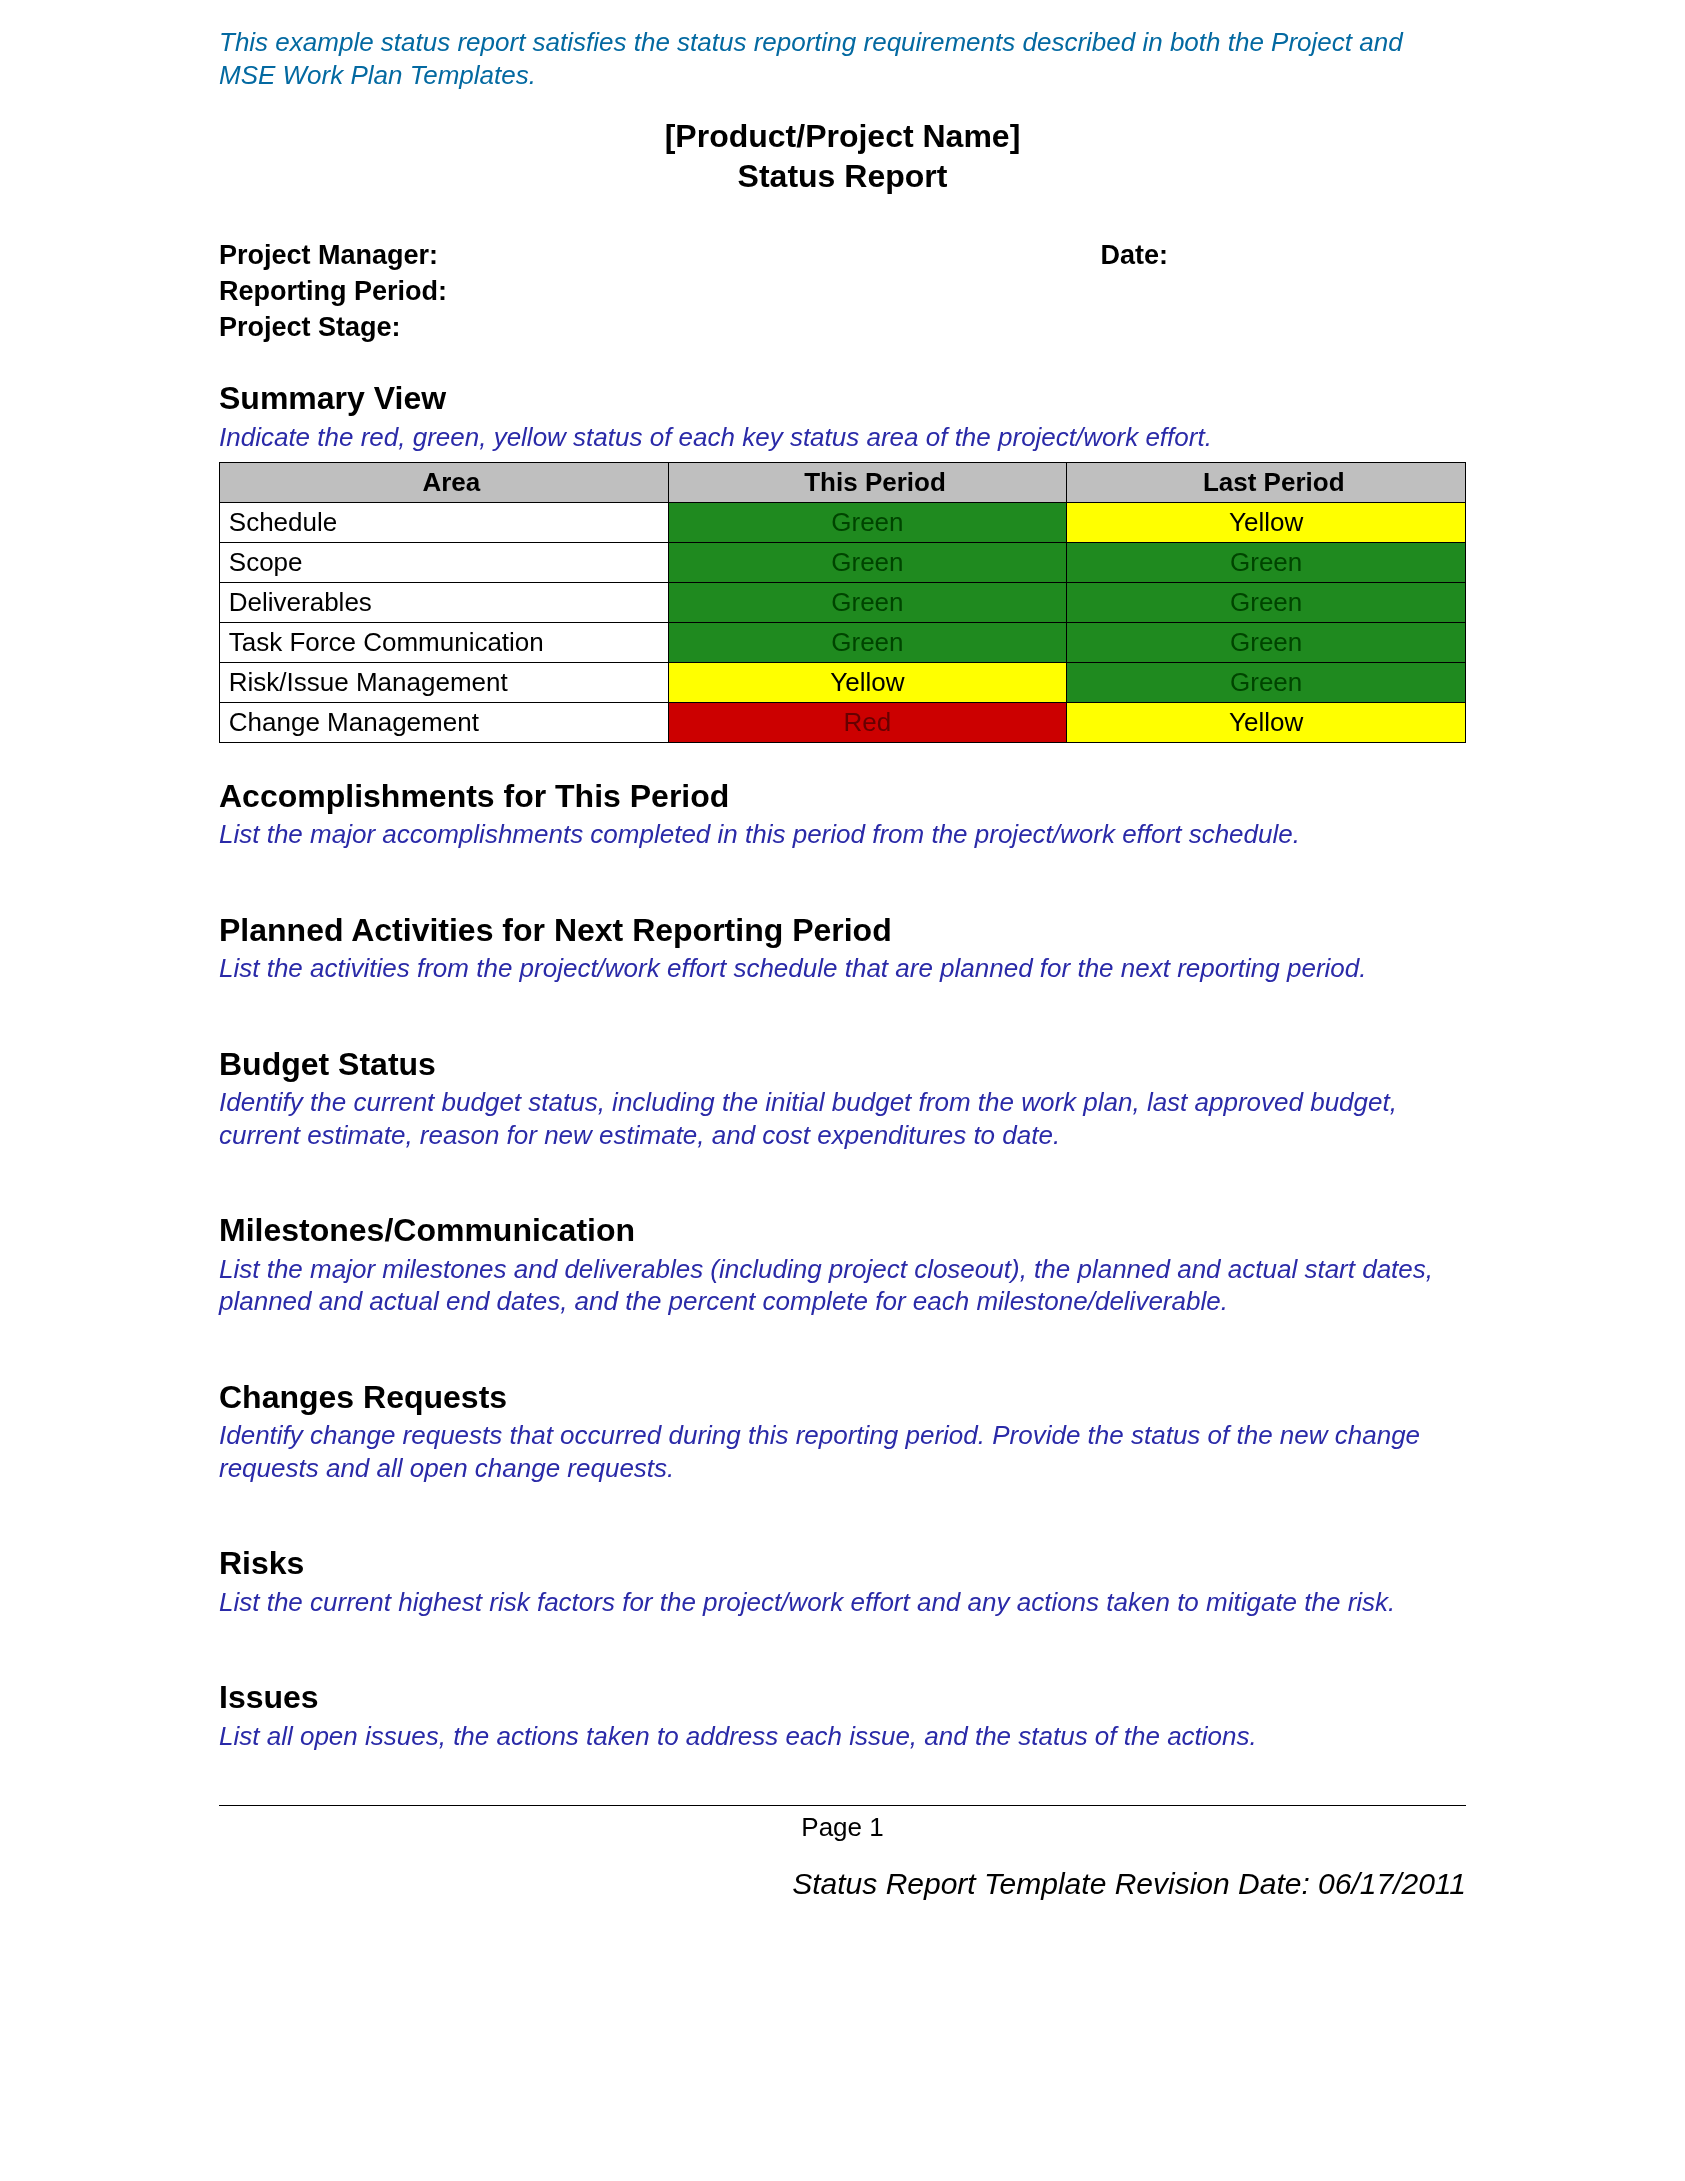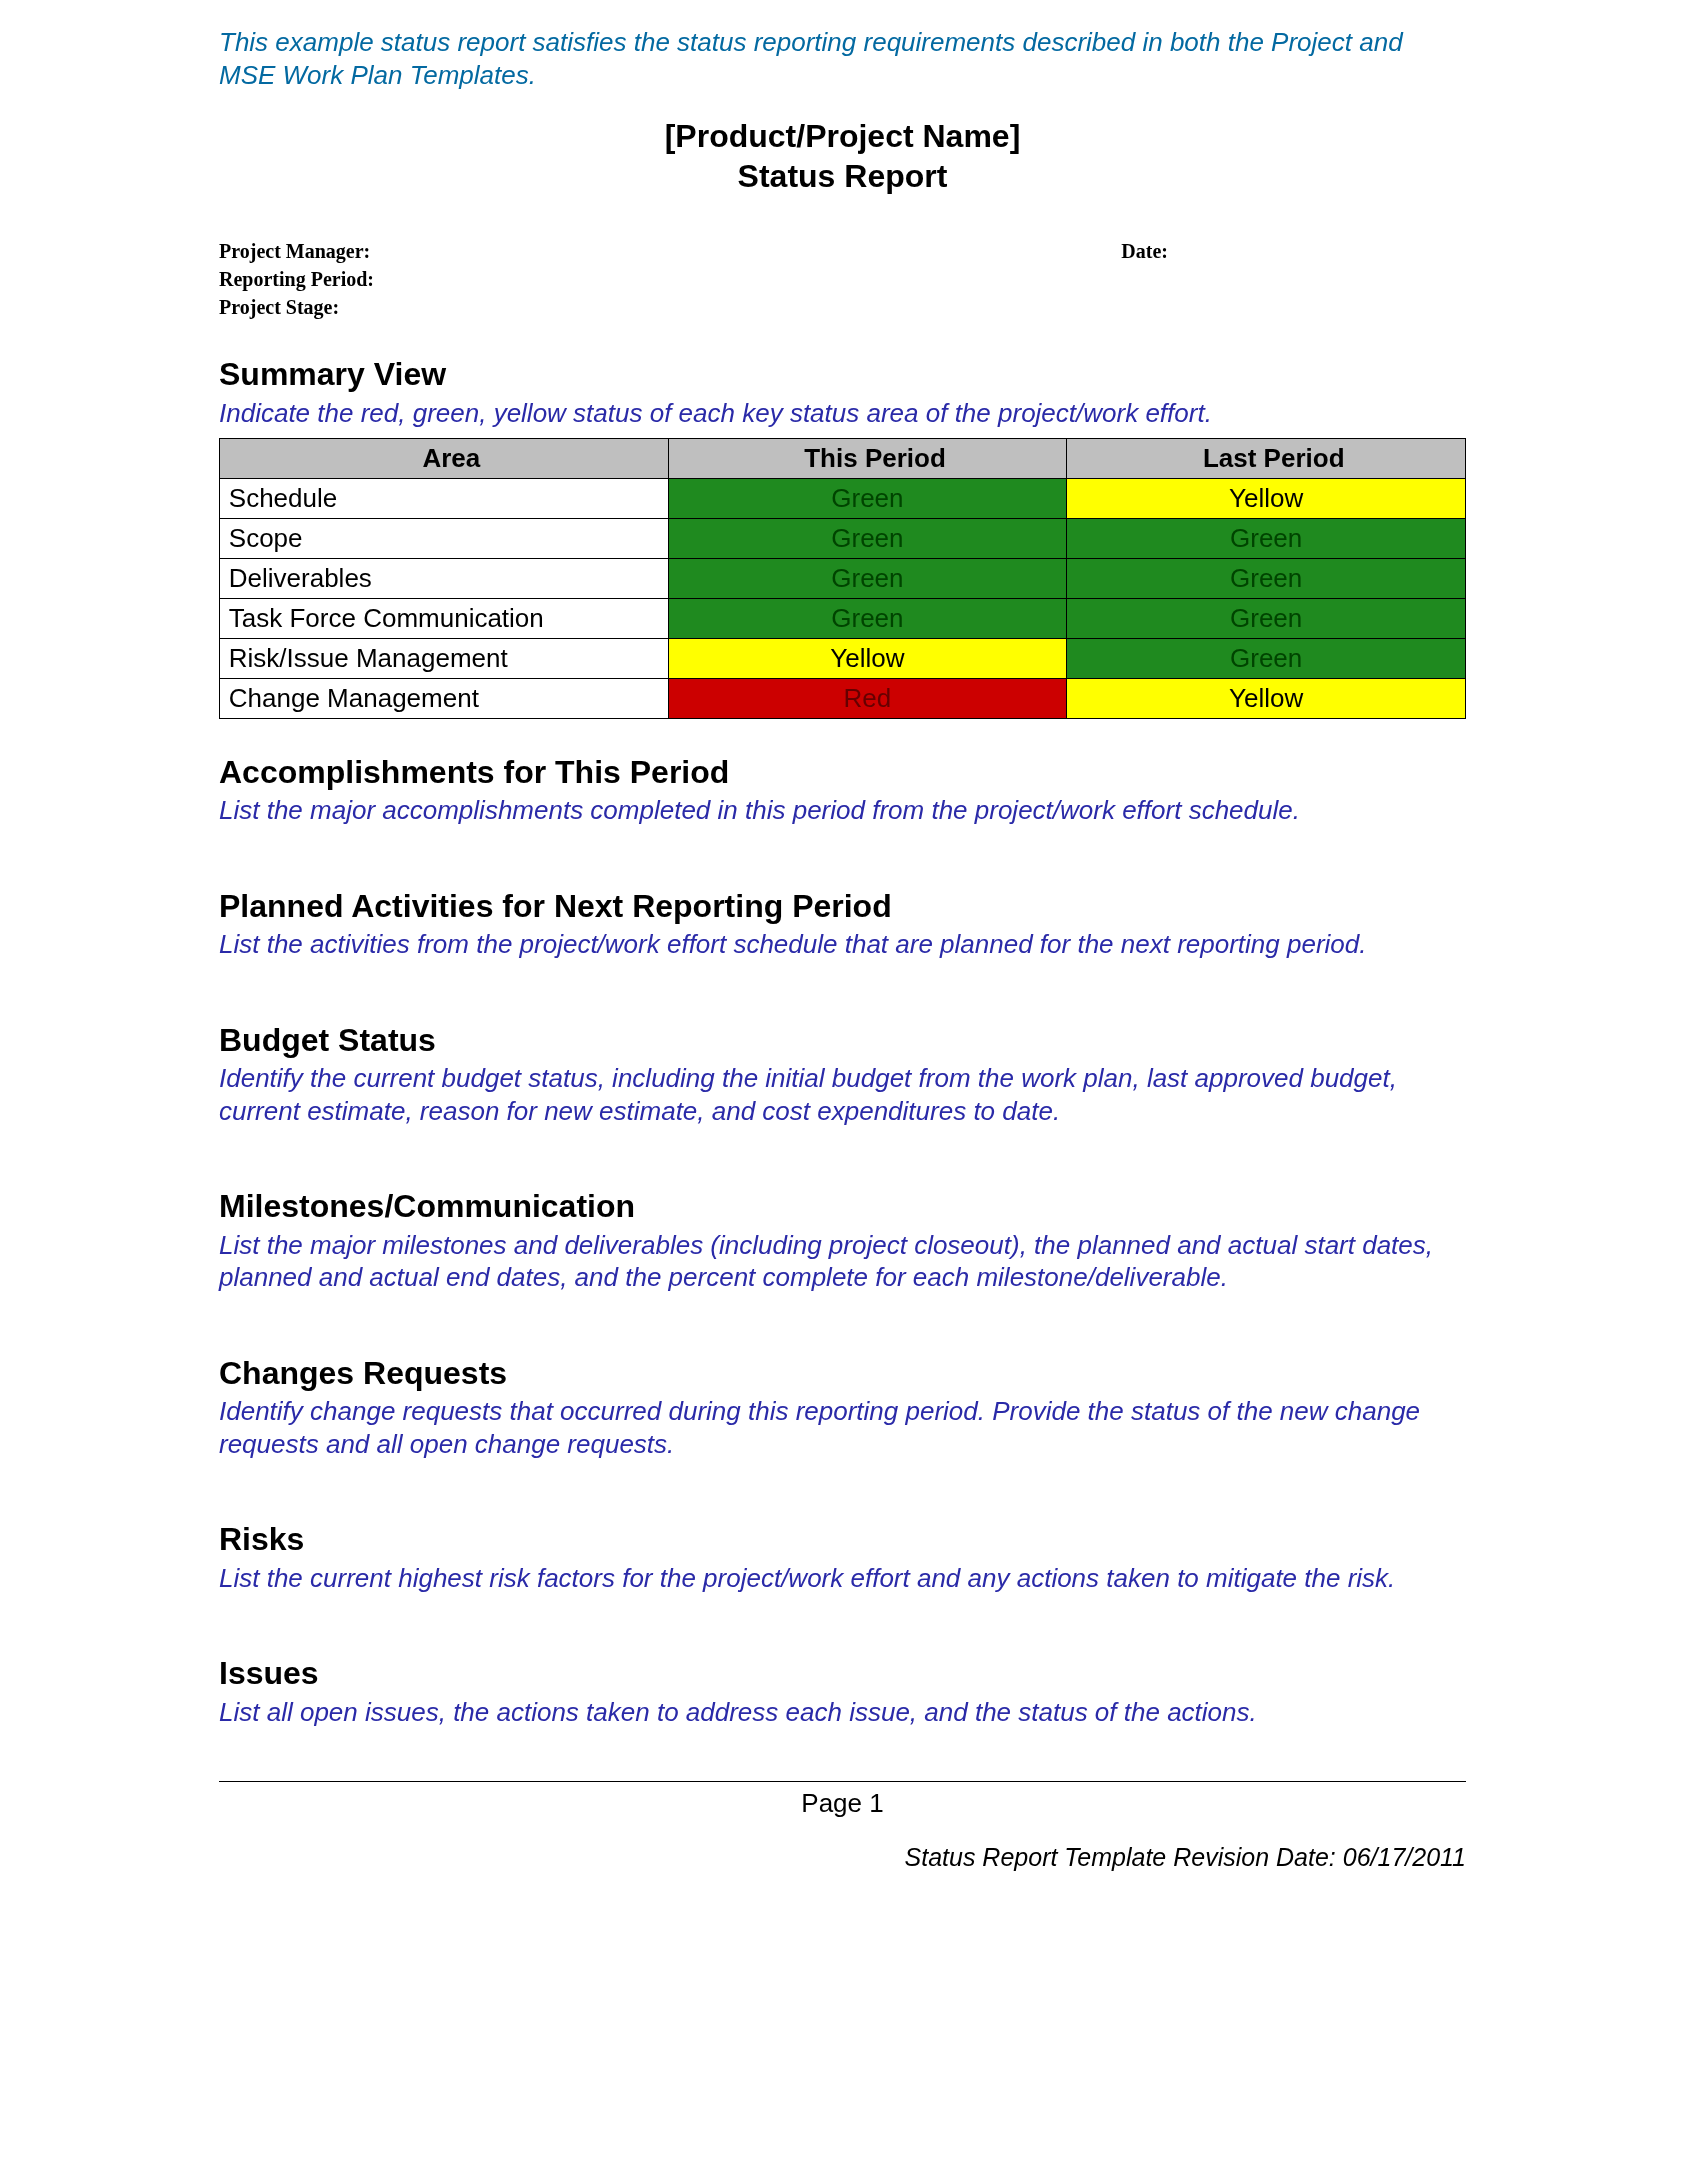--- a/index.html
+++ b/index.html
@@ -26,24 +26,23 @@
   .title-block {
     text-align: center;
     margin-bottom: 44px;
   }
   .title-block .line {
     font-weight: bold;
     font-size: 32px;
     line-height: 1.25;
   }
   .meta-block {
-    font-size: 20px;
+    font-size: 27px;
     font-weight: bold;
     margin-bottom: 37px;
-    font-family: Liberation Serif, serif;
   }
   .meta-row {
     display: flex;
     justify-content: space-between;
     margin-bottom: 5.3px;
   }
   .meta-left, .meta-right {
     white-space: nowrap;
   }
   .section {
@@ -96,21 +95,21 @@
     border-top: 1.8px solid #000;
     margin: 53px 0 5.3px 0;
   }
   .footer {
     text-align: center;
     font-size: 26px;
   }
   .revision {
     text-align: right;
     font-style: italic;
-    font-size: 25px;
+    font-size: 30px;
     margin-top: 24.6px;
   }
 </style>
 </head>
 <body>
 
 <div class="page">
 
   <div class="intro-note">This example status report satisfies the status reporting requirements described in both the Project and MSE Work Plan Templates.</div>
 

